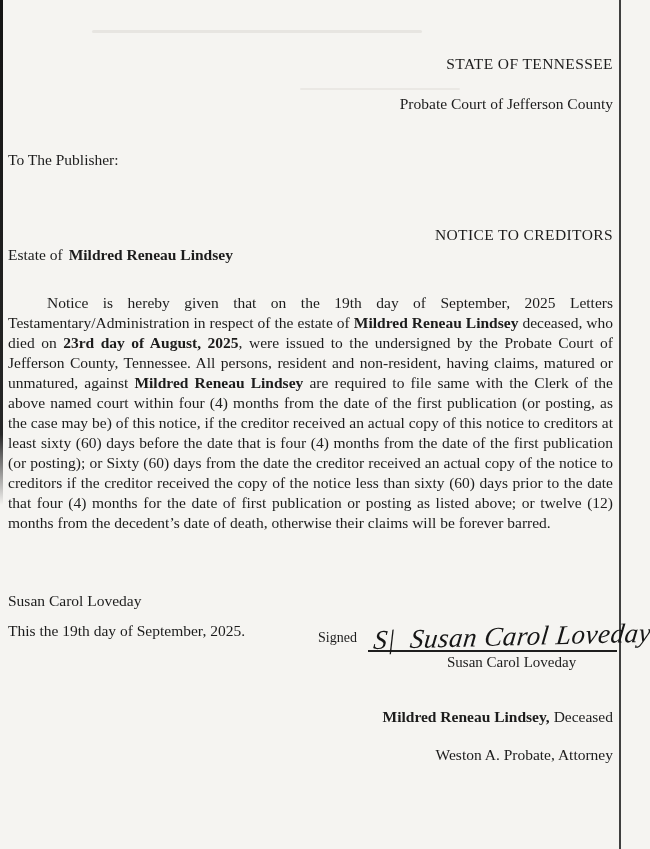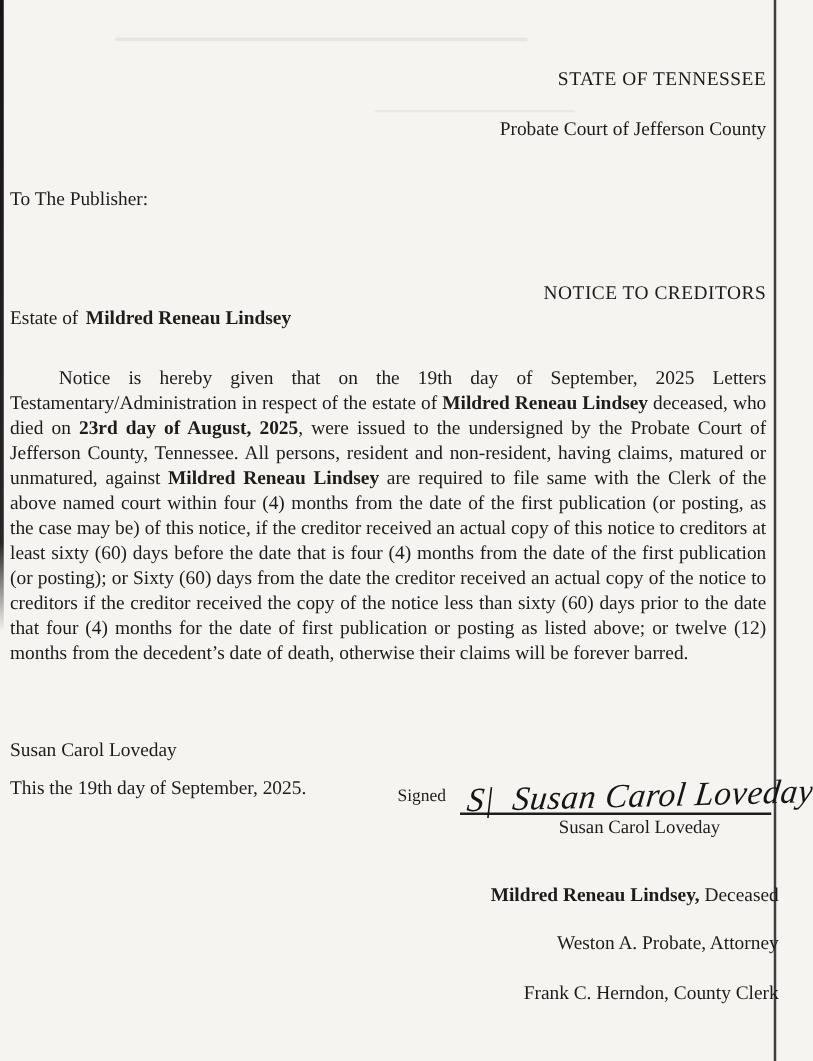--- a/index.html
+++ b/index.html
@@ -59,21 +59,21 @@
     font-size:27px;
     letter-spacing:.5px;
     white-space:pre;
     transform:rotate(-1.5deg) skewX(-8deg);
     transform-origin:left bottom;
     color:#161616;
     z-index:3;
   }
   .printed-name{position:absolute;left:447px;top:654px;font-size:15px;}
   
-  .footer{position:absolute;left:18px;top:706px;width:605px;text-align:right;}
+  .footer{position:absolute;left:8px;top:706px;width:605px;text-align:right;}
   .footer .fline{line-height:22px;}
   .footer .fline.l1{margin-bottom:16px;}
   .footer .fline.l2{margin-bottom:18px;}
 </style>
 </head>
 <body>
 
 <div class="page">
 
   <div class="scan-edge-left"></div>
@@ -112,16 +112,15 @@
   <span class="signed-label">Signed</span>
   <div class="sig-underline"></div>
   <div class="sig-hand">S|  Susan Carol Loveday</div>
   <div class="printed-name">Susan Carol Loveday</div>
 
   <div class="footer">
     <div class="fline l1">
       <span class="b">Mildred Reneau Lindsey,</span><span> Deceased</span>
     </div>
     <div class="fline l2">Weston A. Probate, Attorney</div>
-    <div class="fline l3">Frank C. Herndon, County Clerk</div>
   </div>
 
 </div>
 
 </body></html>

